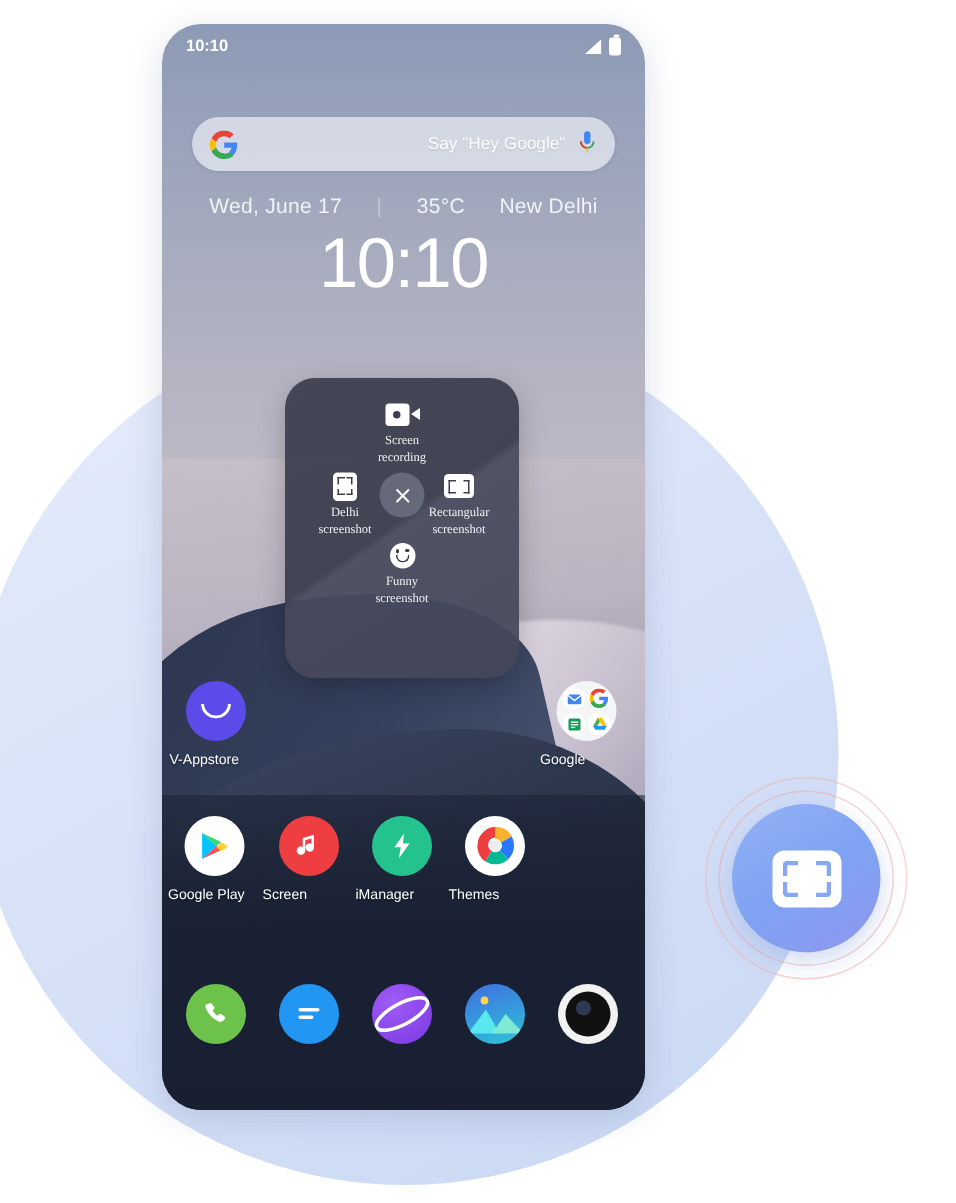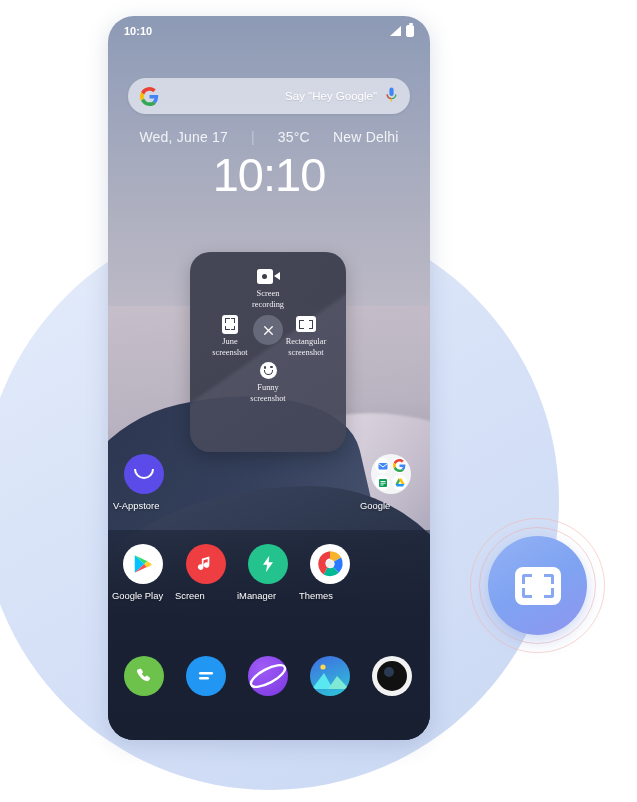--- a/index.html
+++ b/index.html
@@ -269,21 +269,21 @@
       <div class="opt opt-long">
         <div class="opt-icon">
           <span class="ic-frame ic-frame-long">
             <i class="br br-tl"></i>
               <i class="br br-tr"></i>
               <i class="br br-bl"></i>
               <i class="br br-br"></i>
           </span>
         </div>
         <div class="opt-label">
-          <div>June</div>
+          <div>Delhi</div>
           <div>screenshot</div>
         </div>
       </div>
 
       <div class="opt opt-rect">
         <div class="opt-icon">
           <span class="ic-frame ic-frame-rect">
             <i class="br br-tl"></i>
               <i class="br br-tr"></i>
               <i class="br br-bl"></i>

